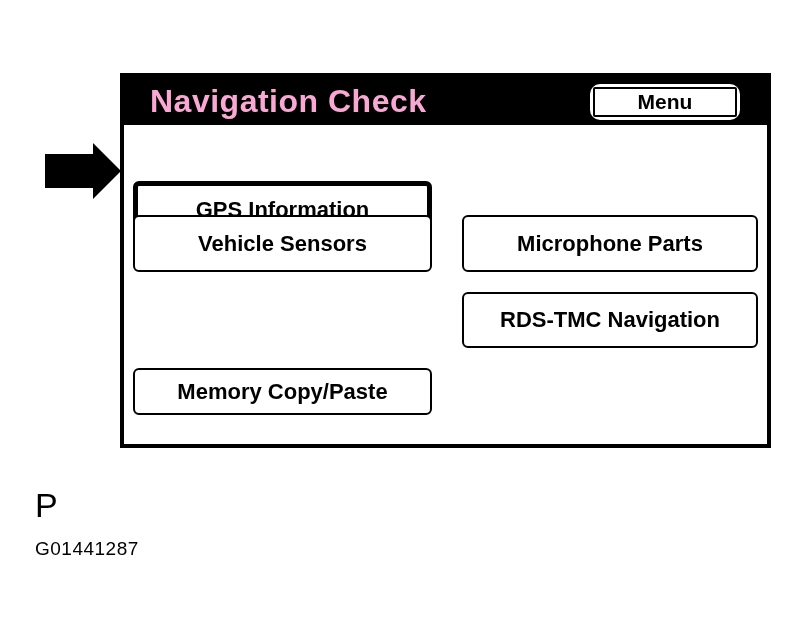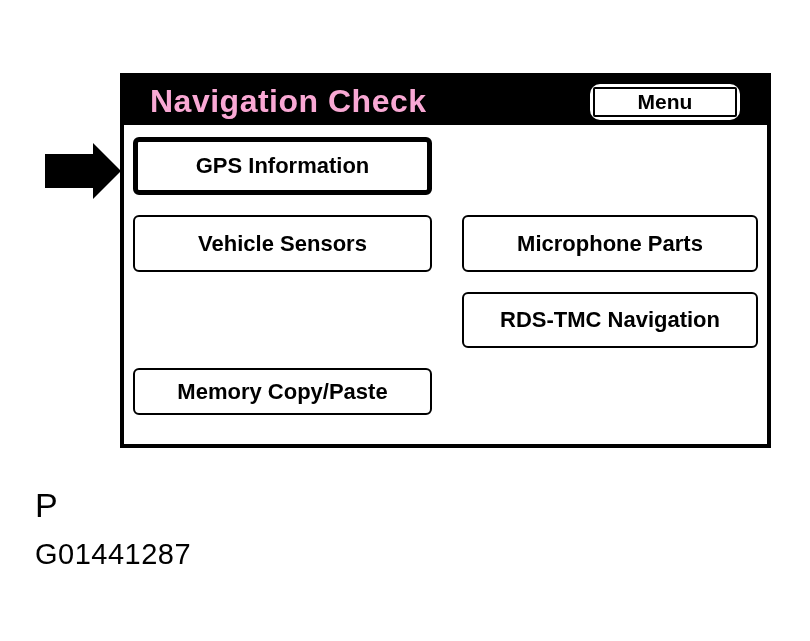--- a/index.html
+++ b/index.html
@@ -81,20 +81,21 @@
     align-items: center;
     justify-content: center;
     font-size: 22px;
     font-weight: bold;
     color: #000000;
     white-space: nowrap;
     cursor: pointer;
   }
   .tbtn.selected {
     border-width: 5px;
+    margin-top: 44px;
   }
   .col-left   { left: 9px;   width: 299px; }
   .col-right  { left: 338px; width: 296px; }
   .row-1 { top: 60px;  height: 58px; }
   .row-2 { top: 138px; height: 57px; }
   .row-3 { top: 215px; height: 56px; }
   .row-4 { top: 291px; height: 47px; }
   
   .pointer-arrow {
     position: absolute;
@@ -108,21 +109,21 @@
     position: absolute;
     left: 35px;
     top: 486px;
     font-size: 34px;
     color: #000000;
   }
   .caption-code {
     position: absolute;
     left: 35px;
     top: 538px;
-    font-size: 29px;
+    font-size: 19px;
     color: #000000;
     letter-spacing: 0.5px;
   }
 </style>
 </head>
 <body>
 
 <div class="stage">
 
   <div class="pointer-arrow">

